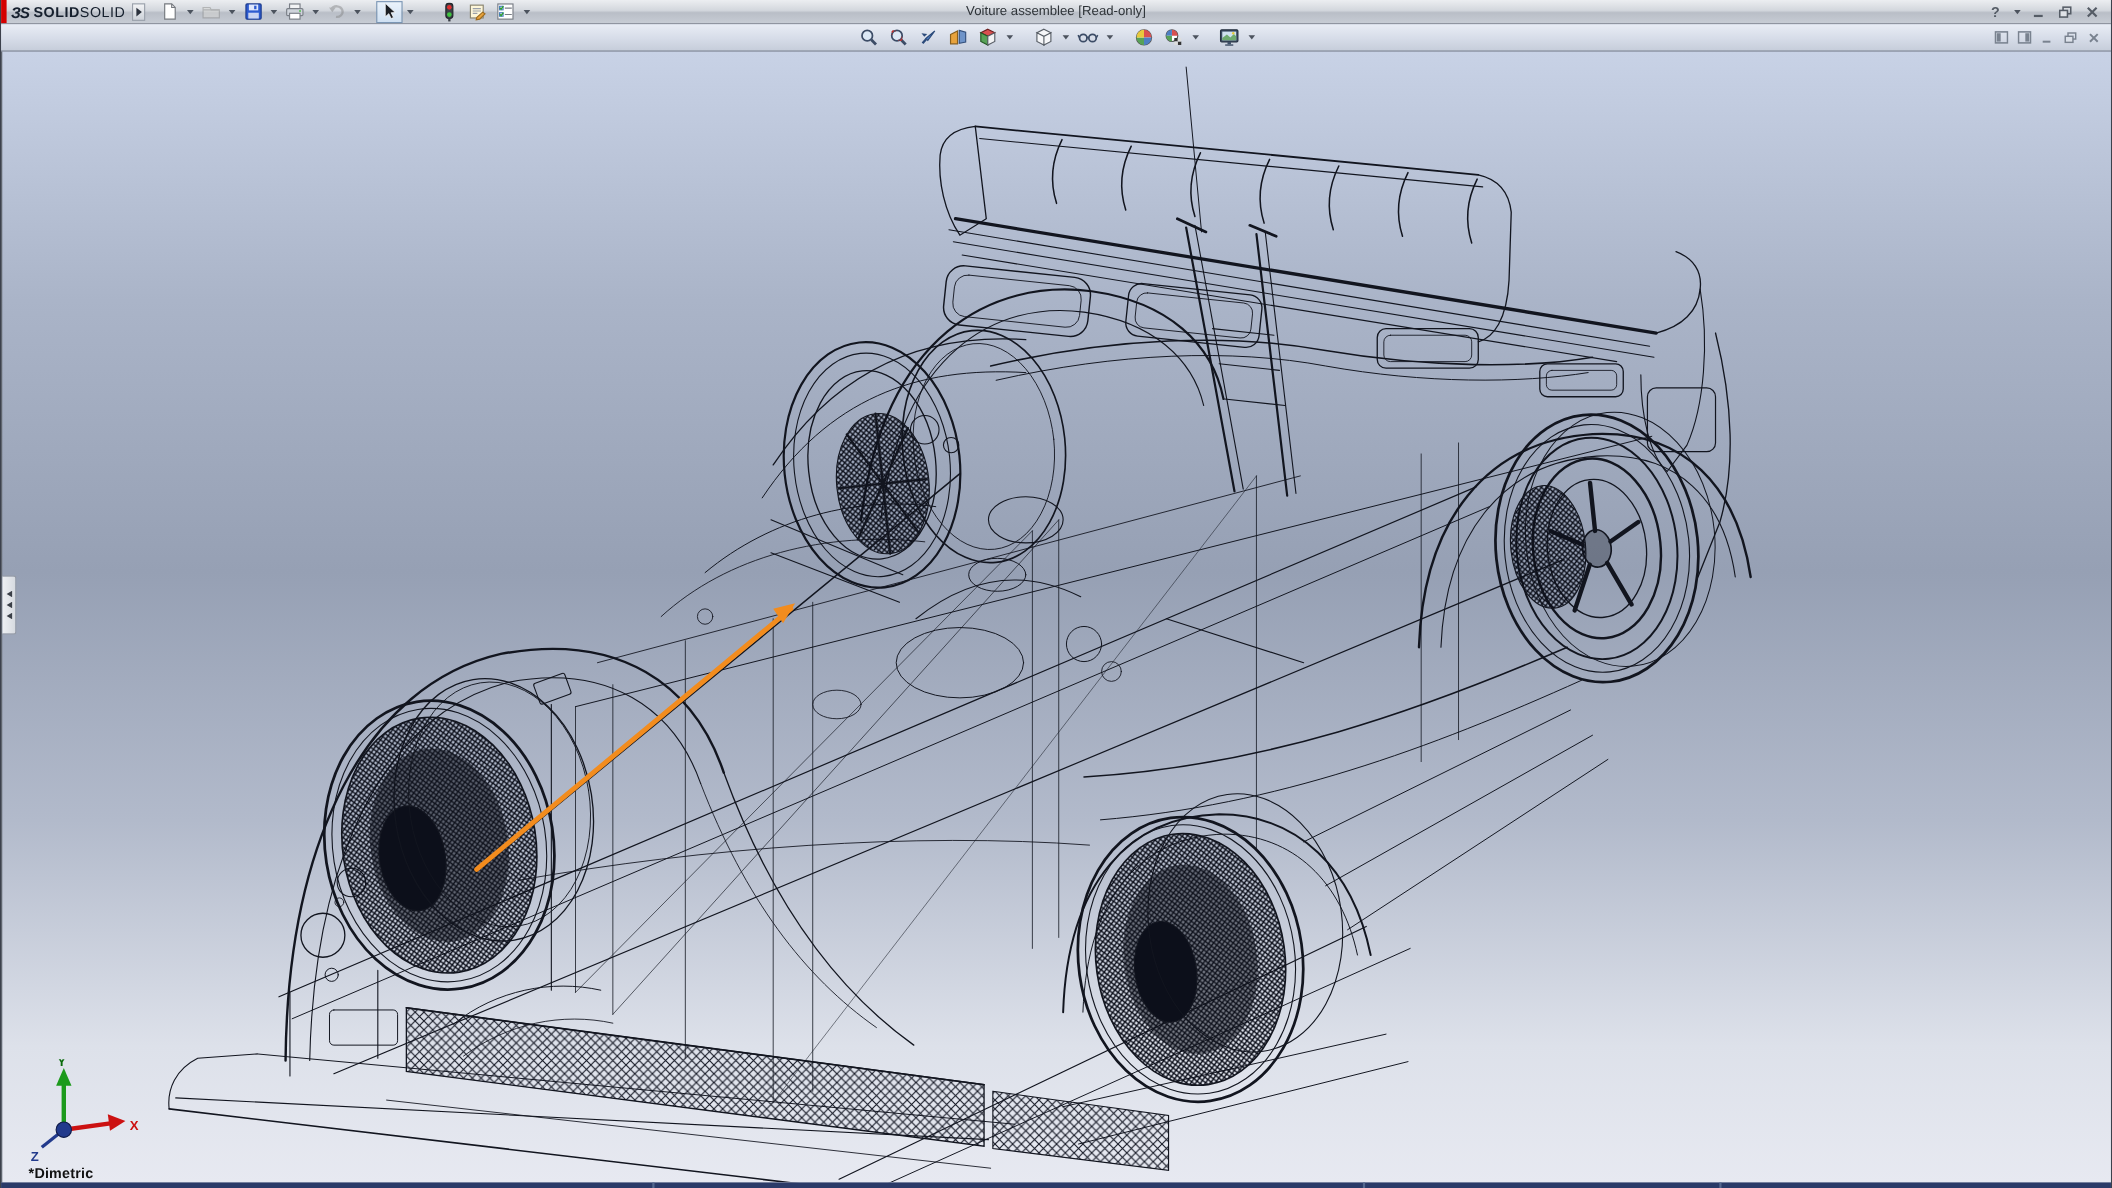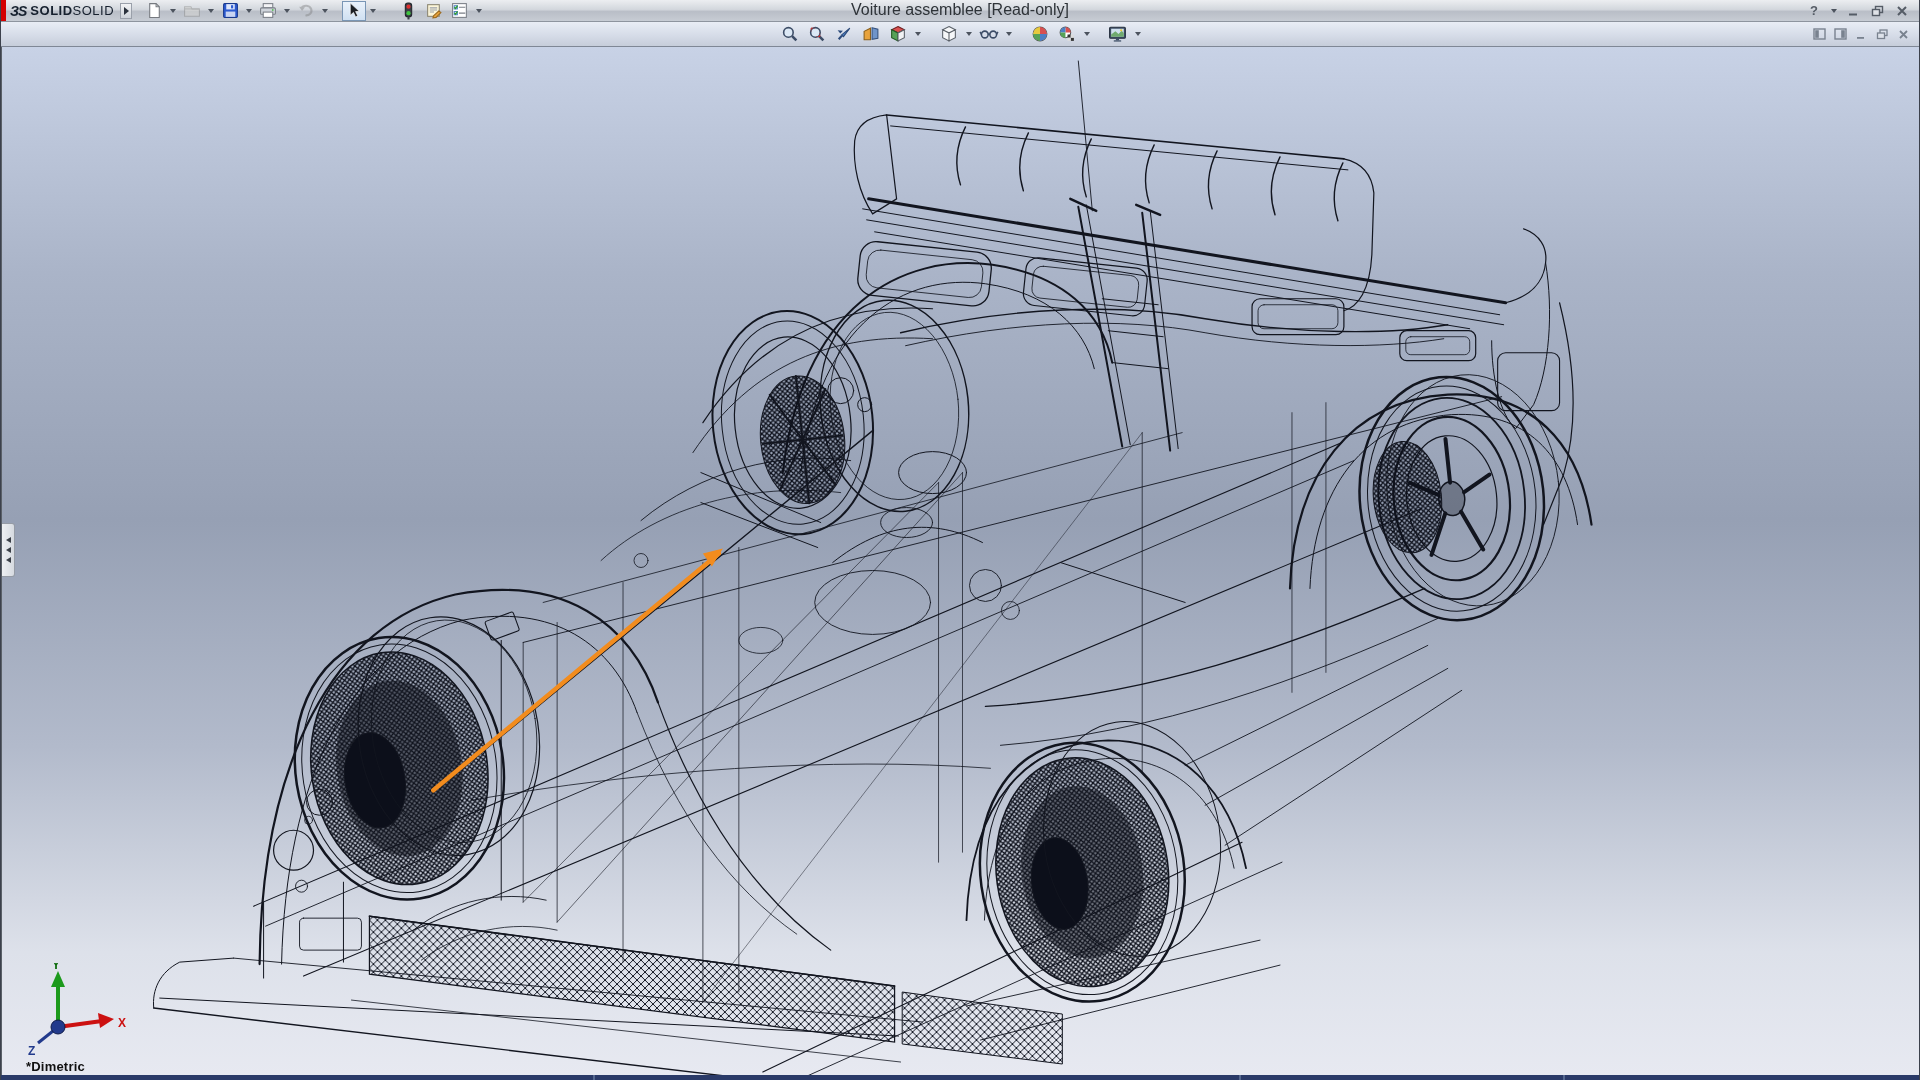--- a/index.html
+++ b/index.html
@@ -22,21 +22,21 @@
   .flyout-btn::after { content:""; border-left:5px solid #2b323d; border-top:4px solid transparent; border-bottom:4px solid transparent; }
   .tb-group { display:flex; align-items:center; gap:2px; }
   .tbtn { width:24px; height:20px; display:flex; align-items:center; justify-content:center;
     background:transparent; border:1px solid transparent; }
   .tbtn.active { border:1px solid #7a96b5; background:linear-gradient(#eaf2fb,#cfe0f2); }
   .tbtn.disabled { opacity:.45; filter:grayscale(.9); }
   .caret { width:10px; height:18px; display:flex; align-items:center; justify-content:center; }
   .caret::after { content:""; border-top:4px solid #4c535e; border-left:3px solid transparent; border-right:3px solid transparent; }
   .gap8 { width:8px; } .gap14 { width:14px; }
   .doc-title { position:absolute; left:0; right:0; top:0; height:20px; display:flex;
-    align-items:center; justify-content:center; font-size:16px; color:#2e3338; pointer-events:none; }
+    align-items:center; justify-content:center; font-size:12px; color:#2e3338; pointer-events:none; }
   .win-controls { margin-left:auto; display:flex; align-items:center; gap:6px; padding-right:8px; z-index:2; }
   .wc { width:18px; height:16px; display:flex; align-items:center; justify-content:center; color:#555c66; }
   .help-glyph { font-size:13px; font-weight:bold; color:#555c66; }
 
   
   .viewbar { position:relative; height:25px; flex:0 0 25px;
     background:linear-gradient(180deg,#e9edf5 0%,#d6dce8 55%,#c6cdda 100%);
     border-bottom:1px solid #7f8795; display:flex; align-items:center; }
   .viewbar-center { position:absolute; left:0; right:0; display:flex; justify-content:center;
     align-items:center; gap:3px; }

